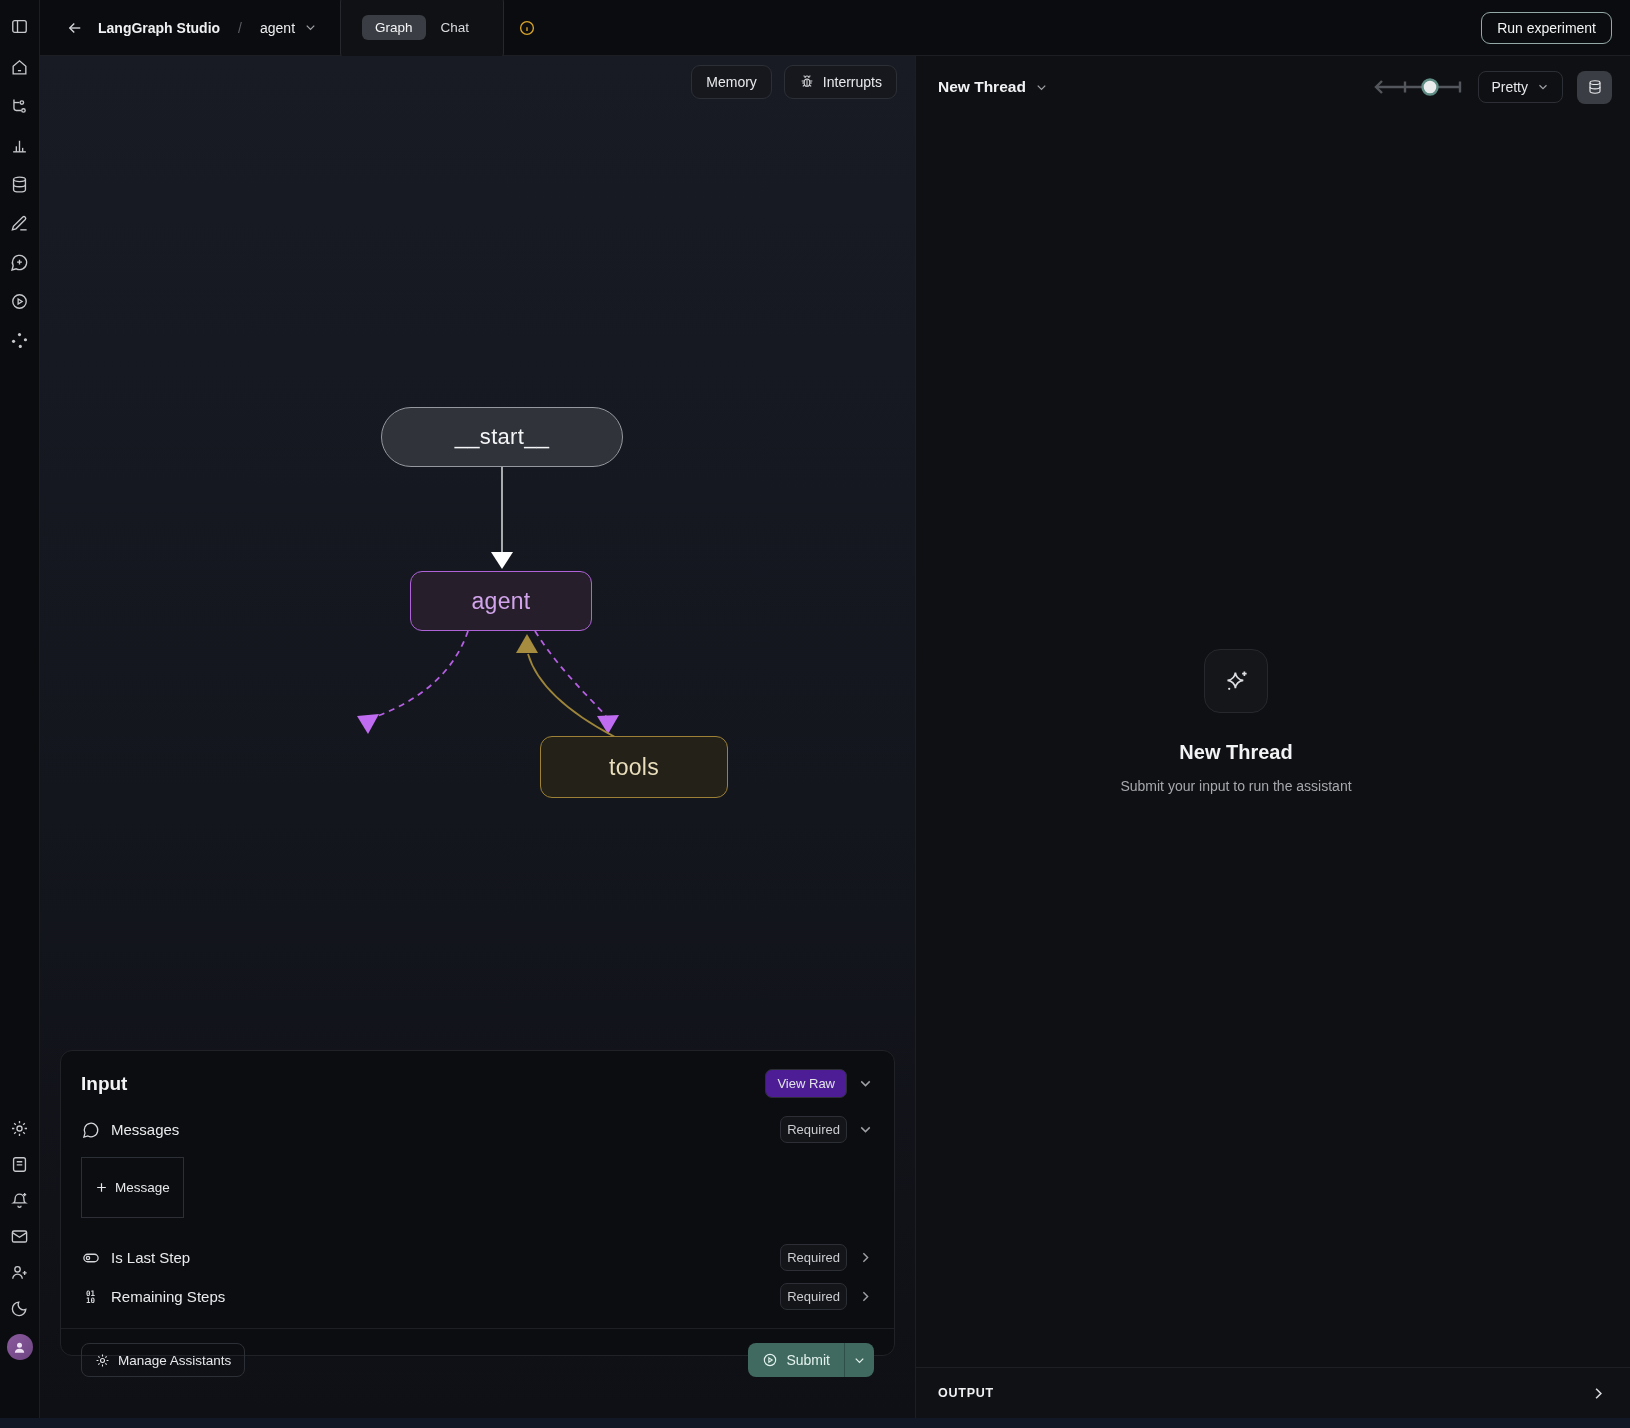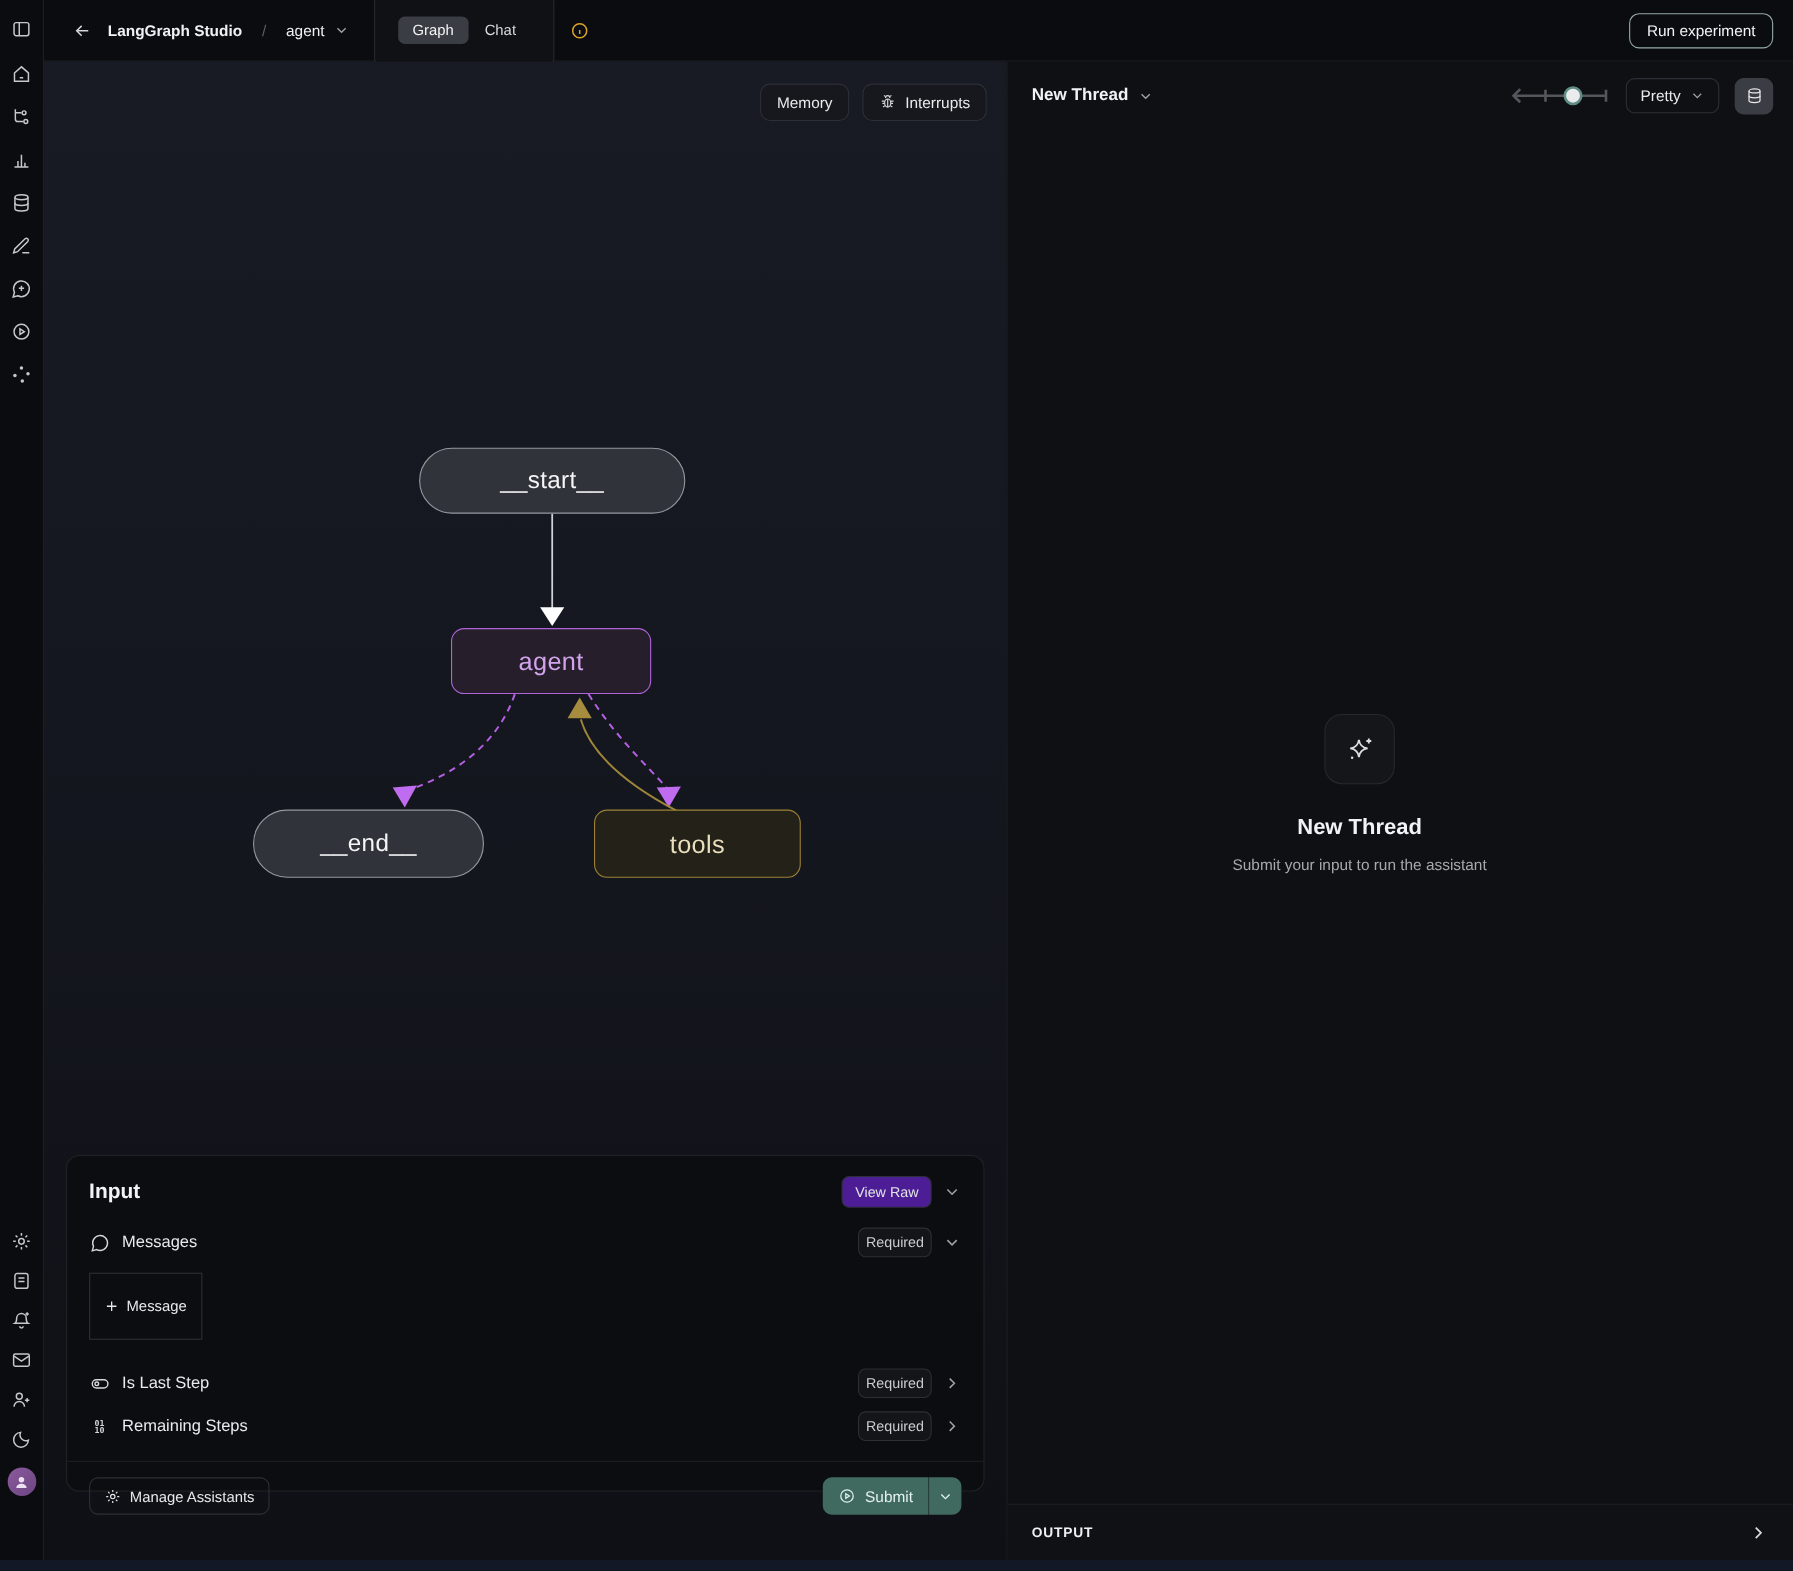--- a/index.html
+++ b/index.html
@@ -32,21 +32,21 @@
                padding:21px; margin-left:22px; background:#101114; }
   .tab { font-size:13.5px; color:#d8dadd; padding:5px 13px; border-radius:6px; cursor:pointer; }
   .tab.active { background:#3a3d44; color:#f4f5f6; }
   .info-wrap { margin-left:14px; display:flex; align-items:center; cursor:pointer; }
   .run-btn { margin-left:auto; border:1px solid #94a9a6; border-radius:9px; background:transparent;
              color:#f2f4f4; font-size:14px; padding:7px 15px; cursor:pointer; font-family:inherit; }
 
   
   #canvas { position:absolute; left:40px; top:56px; width:875px; height:1362px;
             background:linear-gradient(#181b24 0%, #14161e 55%, #0f1015 100%); overflow:hidden; }
-  .canvas-toolbar { position:absolute; top:20px; right:18px; display:flex; gap:12px; }
+  .canvas-toolbar { position:absolute; top:9px; right:18px; display:flex; gap:12px; }
   .ghost-btn { display:flex; align-items:center; gap:8px; background:#16181d; border:1px solid #2c2f36;
                border-radius:9px; color:#e9eaec; font-size:14px; padding:8px 14px; cursor:pointer;
                font-family:inherit; }
   .ghost-btn svg { width:16px; height:16px; color:#d4d6d9; }
 
   #edges { position:absolute; left:0; top:0; width:875px; height:900px; pointer-events:none; }
 
   .node { position:absolute; display:flex; align-items:center; justify-content:center;
           font-size:22px; font-weight:500; letter-spacing:.3px; cursor:pointer; }
   .node-gray { background:#30333a; border:1px solid #95989e; border-radius:31px; color:#f4f5f6; }
@@ -304,23 +304,20 @@
       <path d="M575 681 C 535 660, 498 632, 488 598" stroke="#9d8539" stroke-width="1.8" fill="none"></path>
       <polygon points="476,597 498,597 487,578" fill="#a68c3e"></polygon>
     </svg>
 
     <div class="node node-gray" id="node-start">
       <span>__start__</span>
     </div>
     <div class="node node-purple" id="node-agent">
       <span>agent</span>
     </div>
-    <div class="node node-gray" id="node-end">
-      <span>__end__</span>
-    </div>
     <div class="node node-gold" id="node-tools">
       <span>tools</span>
     </div>
 
     <div id="input-card">
       <div class="card-header">
         <span class="card-title">Input</span>
         <div class="hdr-right">
           <button class="small-btn">View Raw</button>
           <span class="chev">

